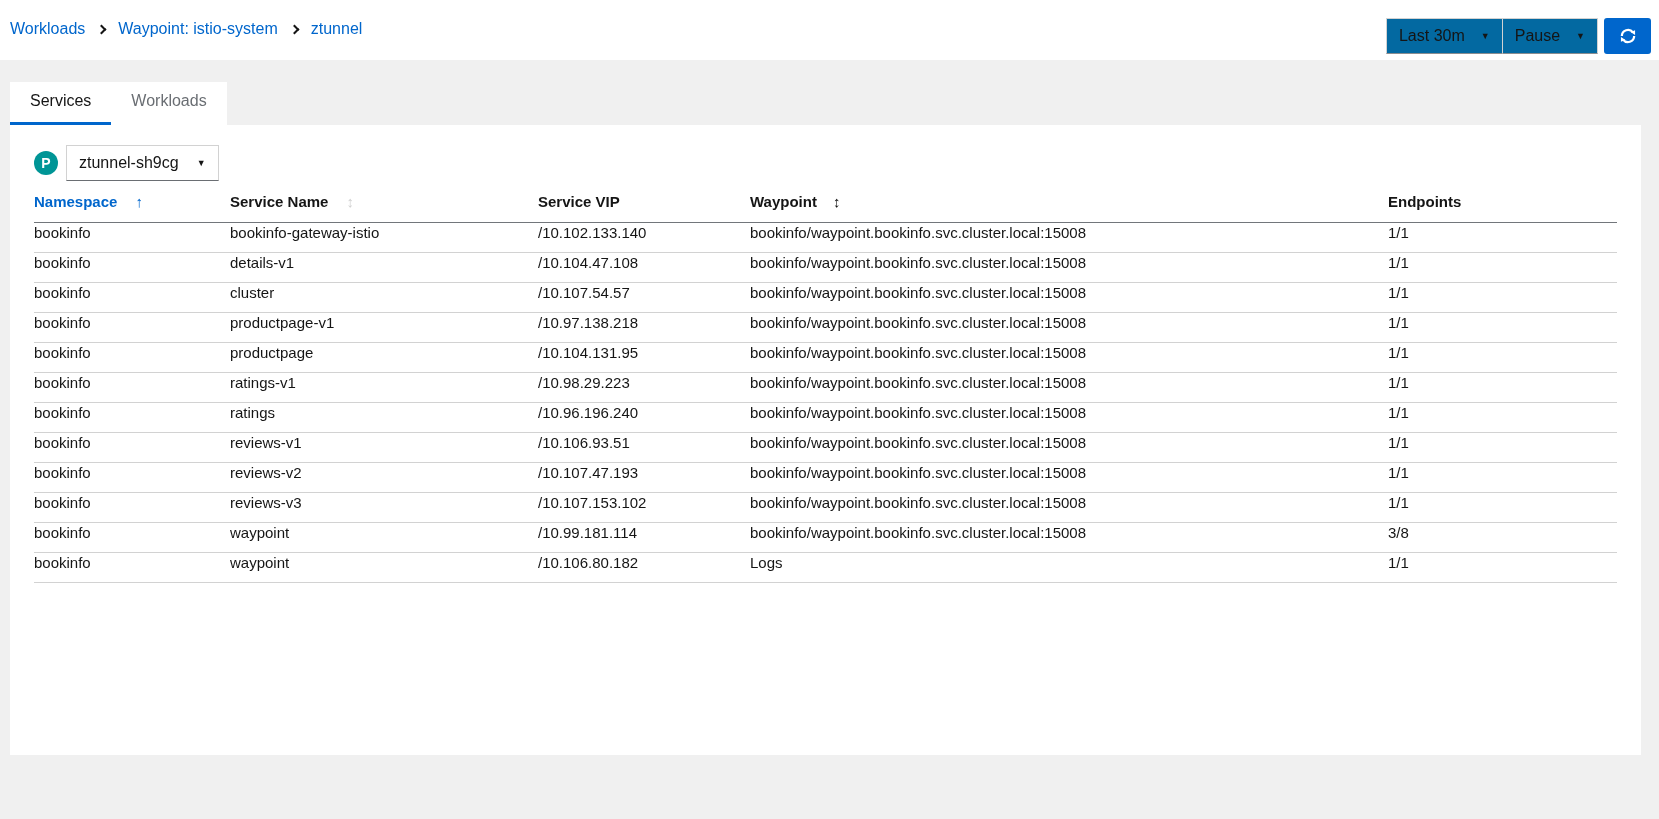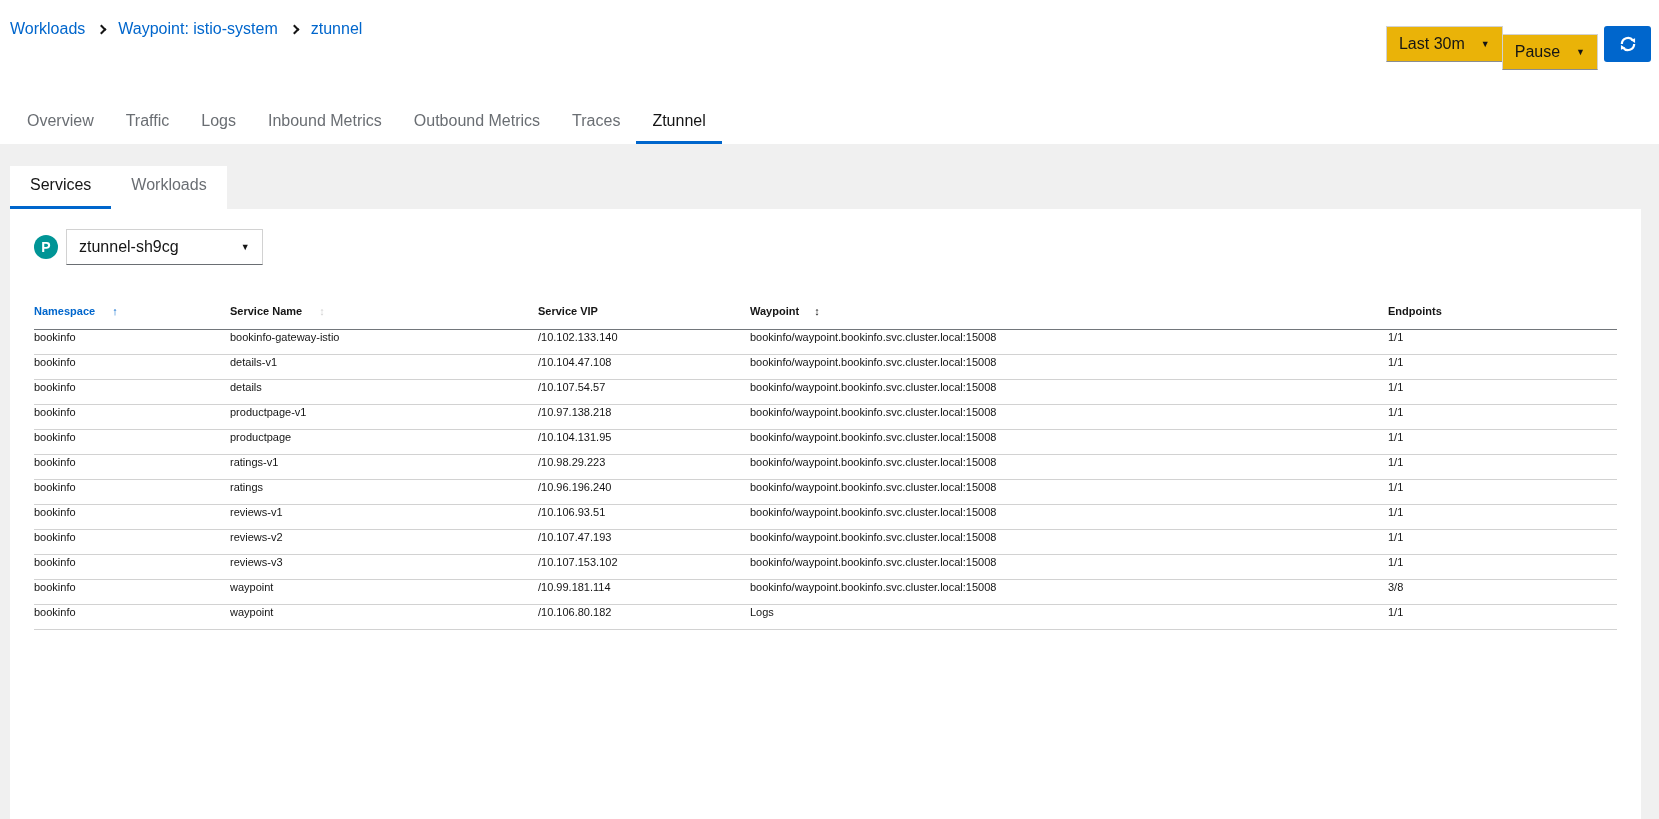--- a/index.html
+++ b/index.html
@@ -36,29 +36,29 @@
     border-right: 2px solid #151515;
     transform: rotate(45deg);
     margin: 0 13px;
   }
 
   
   .toolbar { display: flex; align-items: center; }
   .select-toggle {
     display: inline-flex;
     align-items: center;
-    background: #eab308;
+    background: #0369a1;
     border: 1px solid #d2d2d2;
     border-bottom-color: #8a8d90;
     height: 36px;
     padding: 16px 12px;
     font-size: 16px;
     cursor: pointer;
   }
-  .select-toggle + .select-toggle { margin-left: -1px; margin-top: 16px; }
+  .select-toggle + .select-toggle { margin-left: -1px; }
   .select-toggle .label { margin-right: 16px; }
   .caret { font-size: 9px; color: #151515; line-height: 1; }
   .refresh-btn {
     width: 47px; height: 36px;
     margin-left: 6px;
     background: #0066cc;
     border: none;
     border-radius: 3px;
     display: inline-flex;
     align-items: center;
@@ -119,30 +119,29 @@
   .pod-select {
     display: inline-flex;
     align-items: center;
     background: #fff;
     border: 1px solid #d2d2d2;
     border-bottom-color: #6a6e73;
     height: 36px;
     padding: 0 12px;
     font-size: 16px;
     cursor: pointer;
-    gap: 44px;
   }
   .pod-select .label { margin-right: 18px; }
 
   
   table {
     width: 100%;
     border-collapse: collapse;
-    margin-top: 32px;
-    font-size: 11px;
+    margin-top: 4px;
+    font-size: 15px;
   }
   th {
     text-align: left;
     font-weight: bold;
     padding: 8px 8px 12px 0;
     border-bottom: 1px solid #72767b;
     white-space: nowrap;
   }
   th.sorted { color: #0066cc; }
   td {
@@ -183,29 +182,20 @@
             <path d="M20.2 12a8.2 8.2 0 0 1-14.8 4.8"></path>
             <path d="M3.8 12A8.2 8.2 0 0 1 18.6 7.2"></path>
             <polygon points="2.6,19.6 2.6,13.4 8.6,17.4" fill="#ffffff" stroke="none"></polygon>
             <polygon points="21.4,4.4 21.4,10.6 15.4,6.6" fill="#ffffff" stroke="none"></polygon>
           </svg>
         </span>
       </button>
     </div>
   </div>
 
-  <ul class="tabs">
-    <li class="tab">Overview</li>
-    <li class="tab">Traffic</li>
-    <li class="tab">Logs</li>
-    <li class="tab">Inbound Metrics</li>
-    <li class="tab">Outbound Metrics</li>
-    <li class="tab">Traces</li>
-    <li class="tab active">Ztunnel</li>
-  </ul>
 </div>
 
 <div class="content">
   <div class="subtabs">
     <div class="subtab active">Services</div>
     <div class="subtab">Workloads</div>
   </div>
 
   <div class="card">
     <div class="pod-row">
@@ -256,21 +246,21 @@
   </tr>
           <tr>
     <td>bookinfo</td>
     <td>details-v1</td>
     <td>/10.104.47.108</td>
     <td>bookinfo/waypoint.bookinfo.svc.cluster.local:15008</td>
     <td>1/1</td>
   </tr>
           <tr>
     <td>bookinfo</td>
-    <td>details</td>
+    <td>cluster</td>
     <td>/10.107.54.57</td>
     <td>bookinfo/waypoint.bookinfo.svc.cluster.local:15008</td>
     <td>1/1</td>
   </tr>
           <tr>
     <td>bookinfo</td>
     <td>productpage-v1</td>
     <td>/10.97.138.218</td>
     <td>bookinfo/waypoint.bookinfo.svc.cluster.local:15008</td>
     <td>1/1</td>

